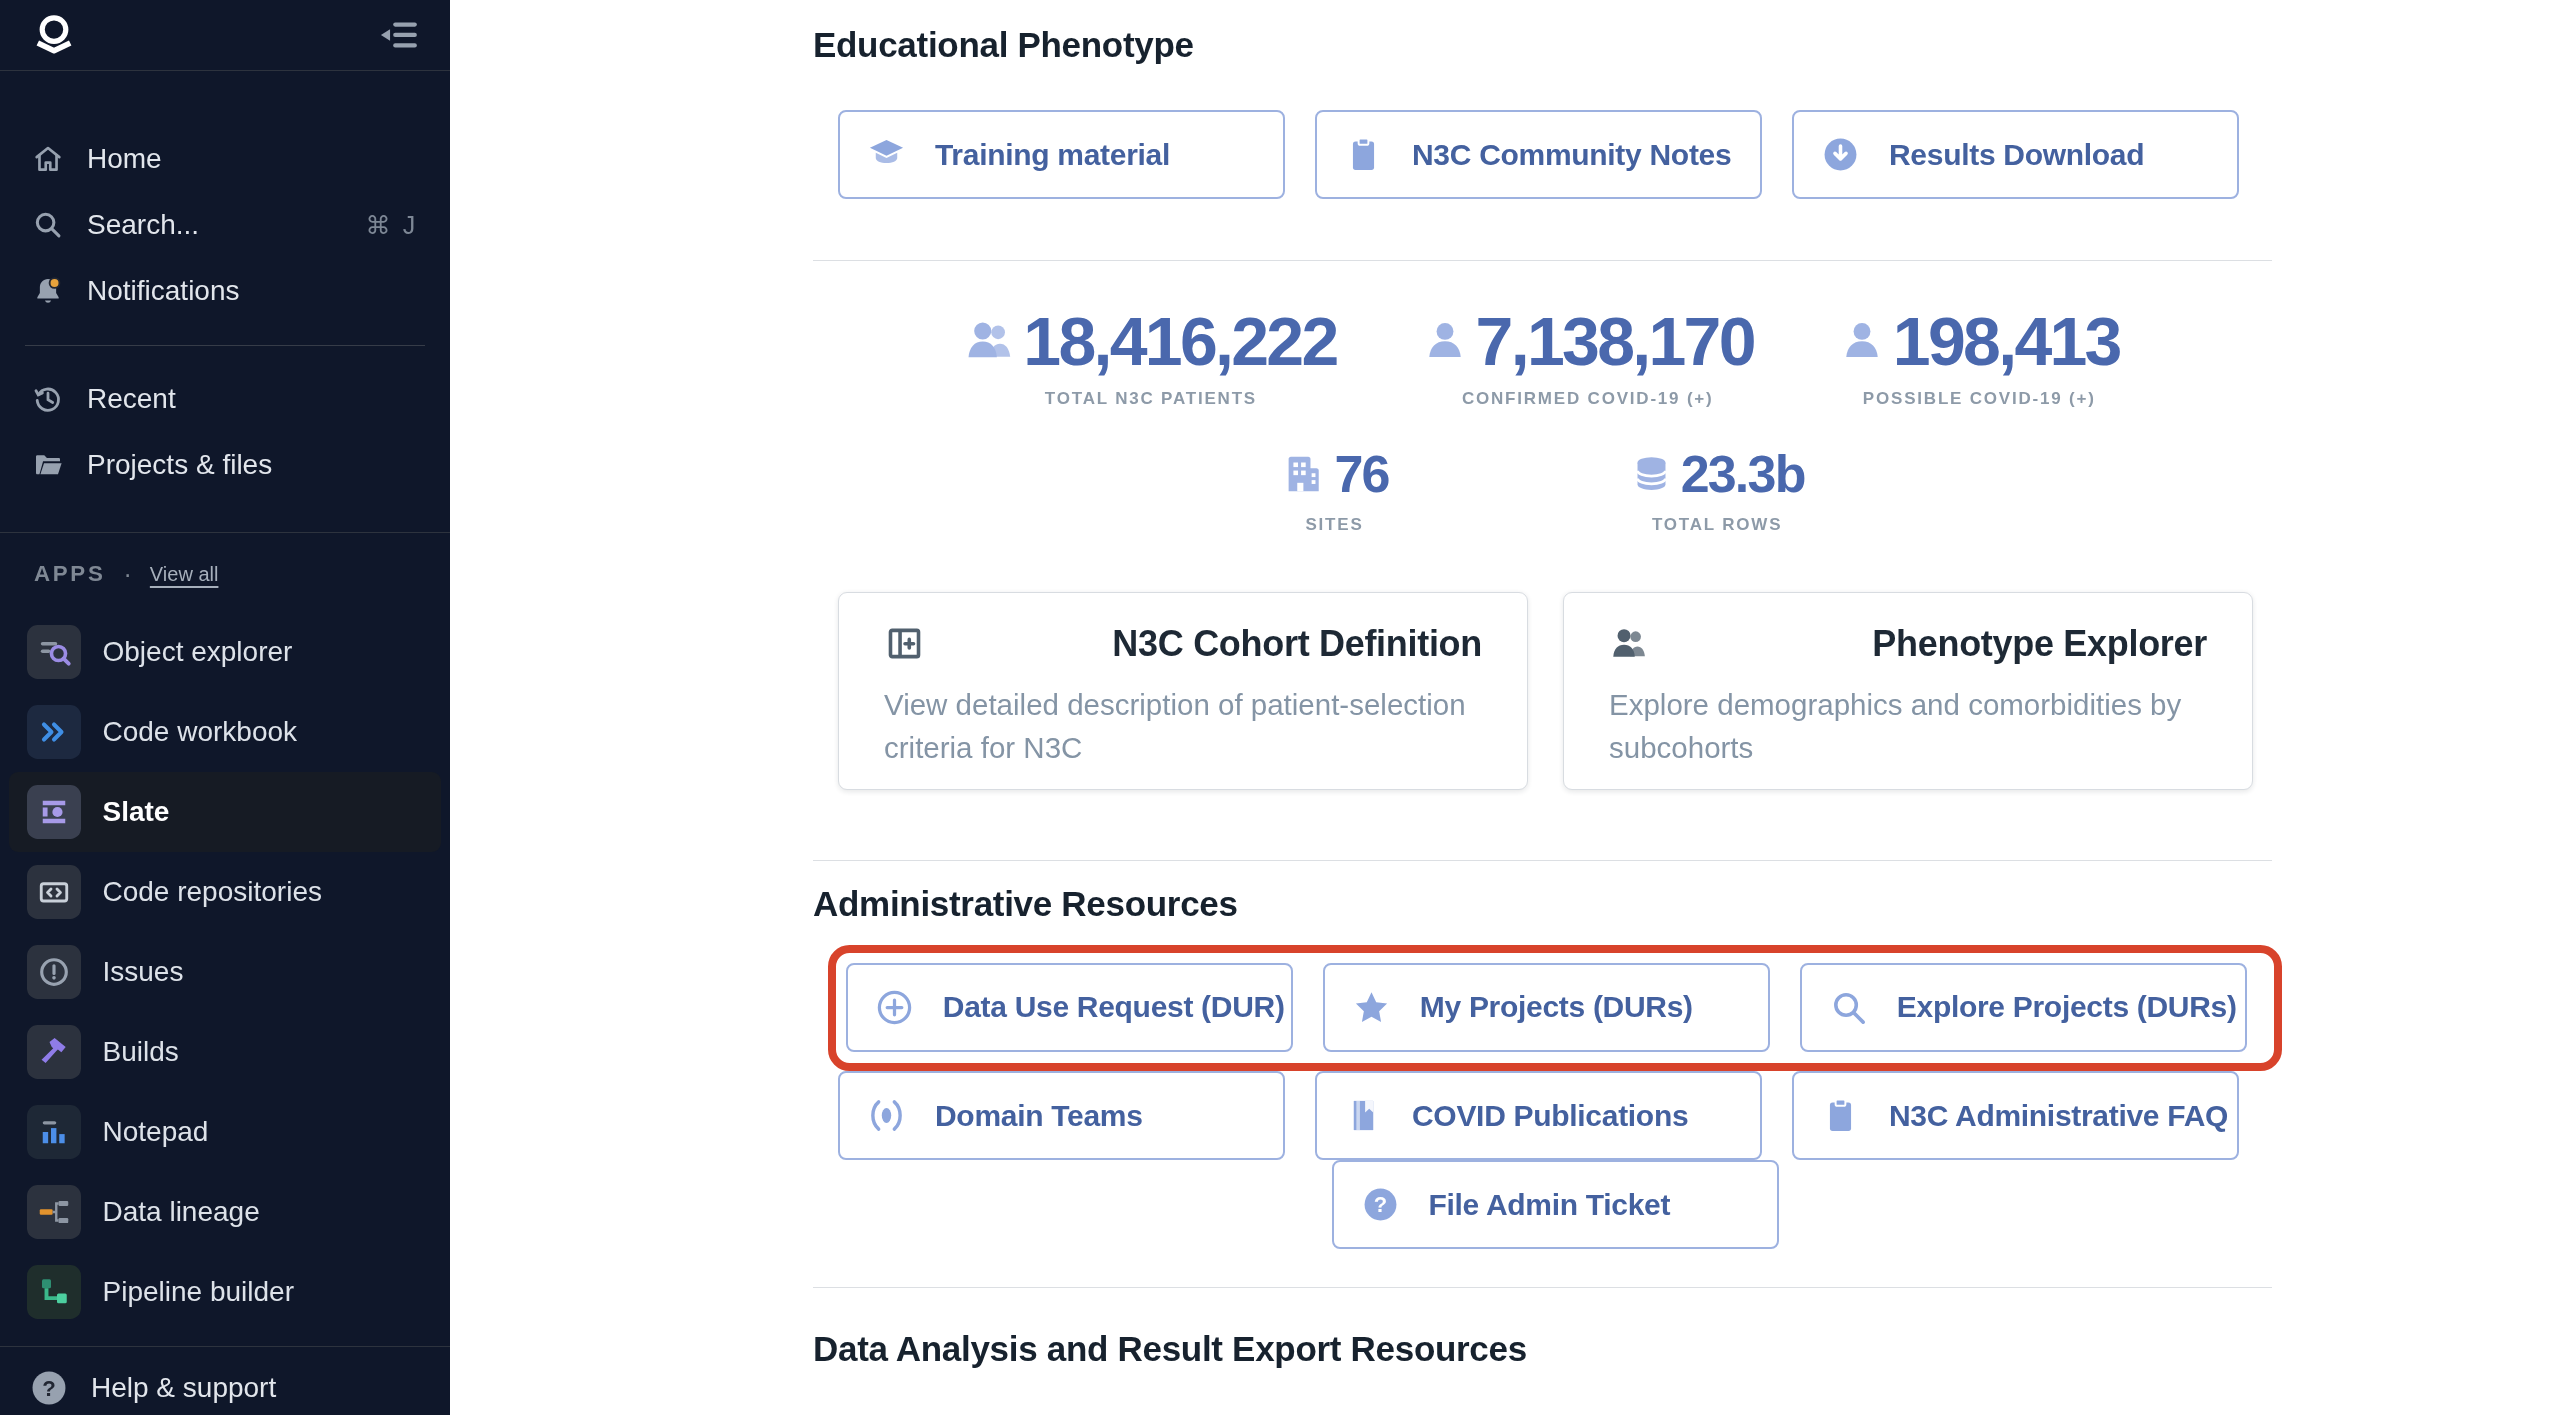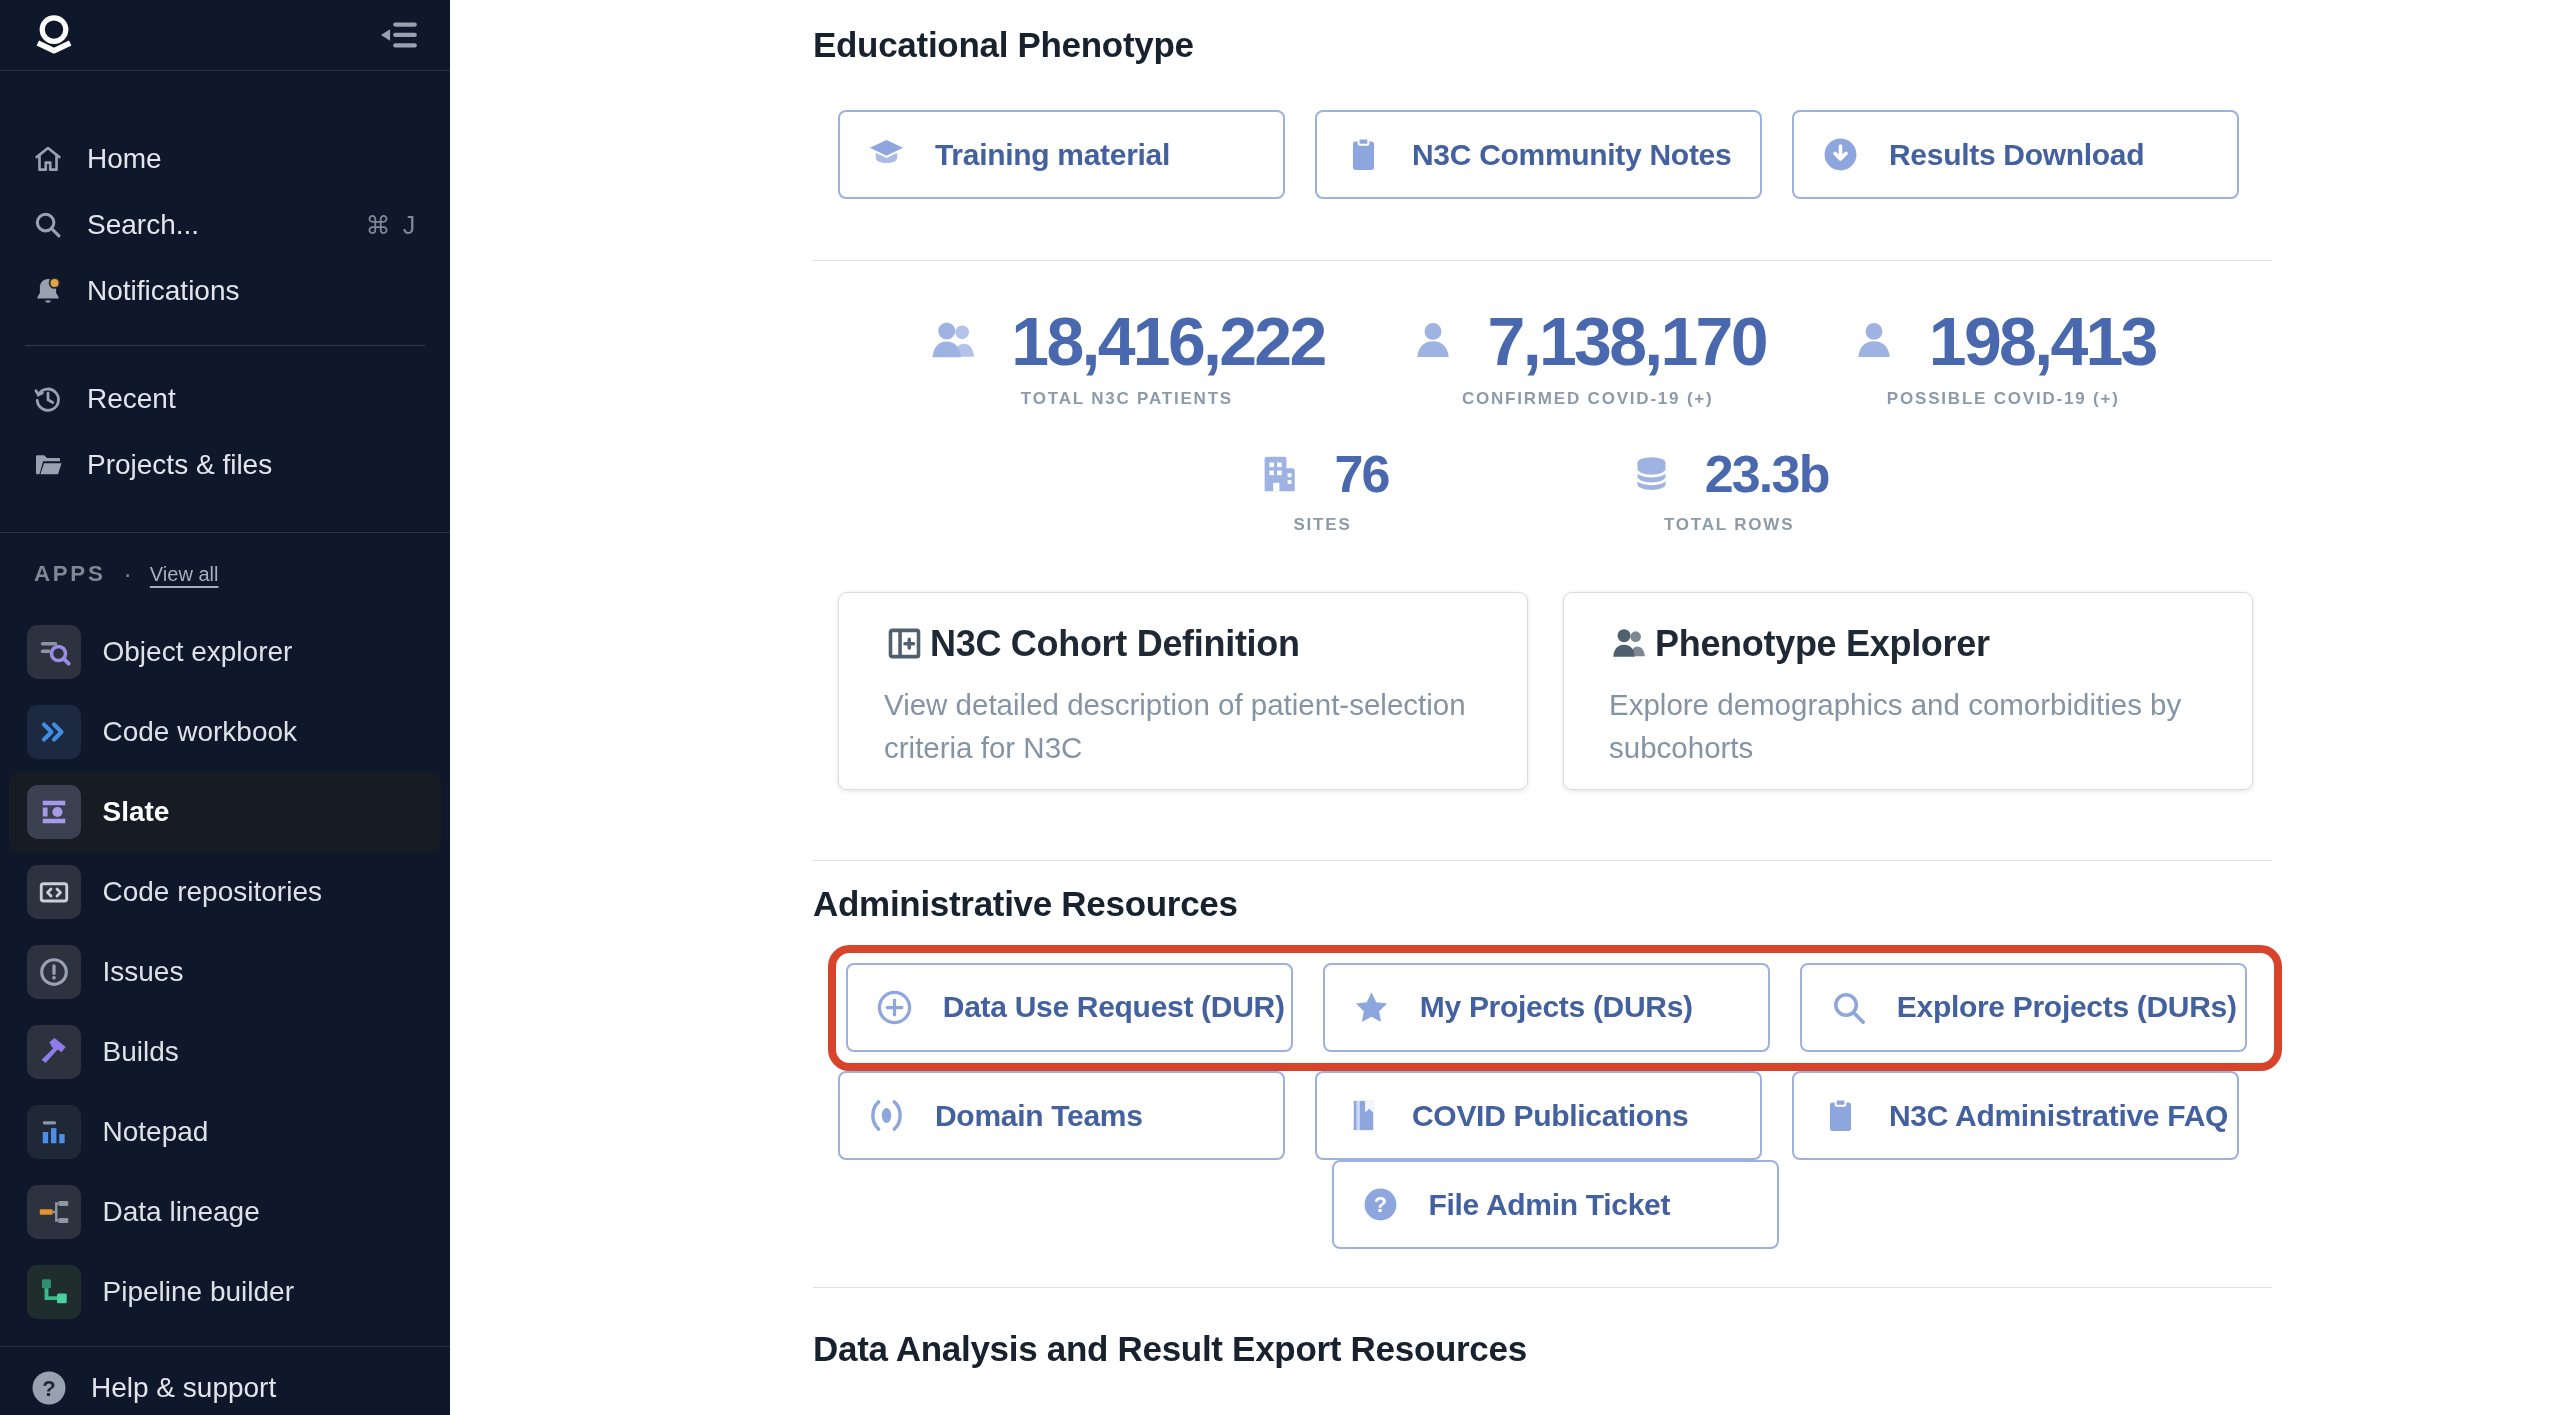--- a/index.html
+++ b/index.html
@@ -47,32 +47,32 @@
         background:#fff;display:flex;align-items:center;gap:29px;padding:0 18px 0 27px;cursor:pointer;}
   .pill-label{font-size:30px;font-weight:bold;color:#44619f;letter-spacing:-0.3px;white-space:nowrap;}
   .pill .picon{color:#8da6dd;flex:none;display:flex;}
   .i44{width:39px;height:39px;display:block;} .i40{width:36px;height:36px;display:block;}
   .divider{border:none;border-top:1.8px solid #dcdfe3;margin:61px 0 0;}
   .divider.d2{margin-top:70px;} .divider.d3{margin-top:38px;}
 
   .stats{margin-top:46px;}
   .stat-row1{display:flex;justify-content:center;gap:85px;}
   .stat{display:flex;flex-direction:column;align-items:center;}
-  .stat-main{display:flex;align-items:center;gap:32px;color:#9fb3e3;}
+  .stat-main{display:flex;align-items:center;gap:8px;color:#9fb3e3;}
   .stat-value{font-size:68px;font-weight:bold;color:#4a68ad;letter-spacing:-2.7px;line-height:1;}
   .stat-label{margin-top:14.3px;font-size:17px;font-weight:bold;color:#8d9aa8;letter-spacing:1.8px;}
   .stat-row2{display:flex;justify-content:center;gap:241px;margin-top:39px;}
   .stat-row2 .stat-value{font-size:52px;letter-spacing:-1.8px;}
   .i56{width:50px;height:50px;display:block;} .i52{width:46px;height:46px;display:block;}
   .i48{width:43px;height:43px;display:block;}
 
   .cards{display:flex;gap:35px;margin:57px 0 0 25px;}
   .card{width:690px;height:198px;box-sizing:border-box;border:1.8px solid #d8dce1;border-radius:9px;
         background:#fff;box-shadow:0 1.8px 5.4px rgba(24,32,38,.10);padding:30px 45px;cursor:pointer;}
-  .card-head{display:flex;align-items:center;gap:5px;color:#51606e;}
+  .card-head{display:flex;align-items:center;gap:23px;color:#51606e;justify-content:space-between;}
   .card-title{font-size:36px;font-weight:bold;color:#1e2935;letter-spacing:-0.3px;}
   .i46{width:41px;height:41px;display:block;flex:none;}
   .card-desc{margin-top:18px;font-size:29.5px;color:#8494a5;line-height:1.48;}
 
   .annotation{display:inline-block;border:8px solid #d8432b;border-radius:21.5px;
               margin:21.5px 0 0 15px;padding:9.8px 27px 11.6px 9.8px;}
   .row-gap2{margin-top:23px;} .row-gap3{margin-top:38px;}
   .bottom-title{margin-top:41px;}
 </style>
 </head>

